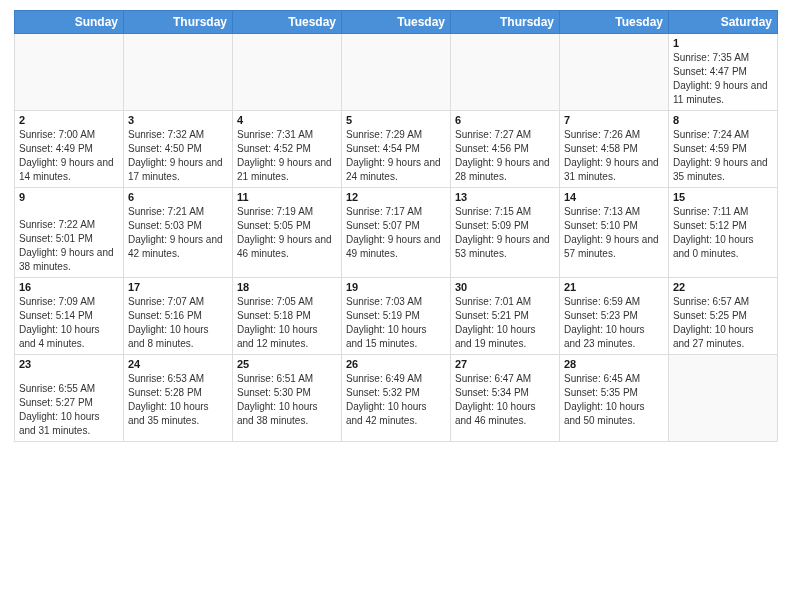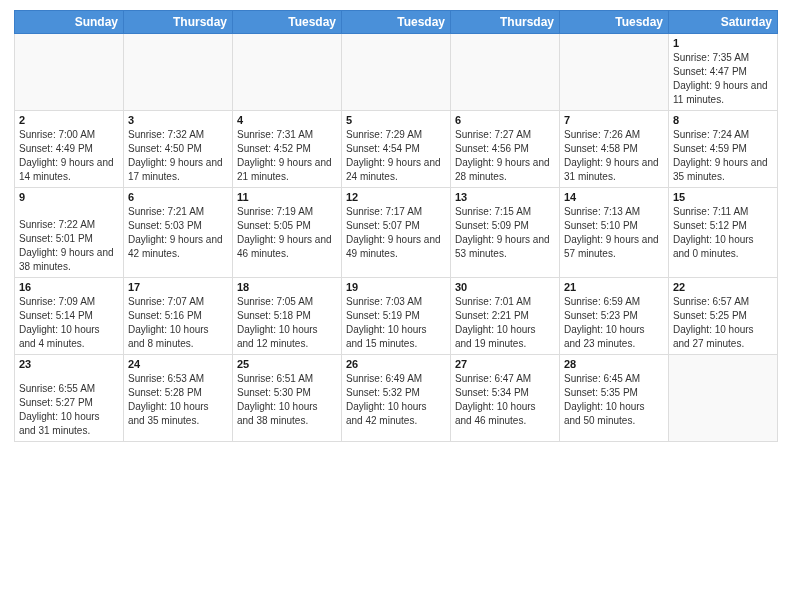--- a/index.html
+++ b/index.html
@@ -221,21 +221,21 @@
           </td>
           <td>
             <span class="day-num">19</span>
             <div class="day-info" style="white-space: pre-line;">Sunrise: 7:03 AM
 Sunset: 5:19 PM
 Daylight: 10 hours and 15 minutes.</div>
           </td>
           <td>
             <span class="day-num">30</span>
             <div class="day-info" style="white-space: pre-line;">Sunrise: 7:01 AM
-Sunset: 2:21 PM
+Sunset: 5:21 PM
 Daylight: 10 hours and 19 minutes.</div>
           </td>
           <td>
             <span class="day-num">21</span>
             <div class="day-info" style="white-space: pre-line;">Sunrise: 6:59 AM
 Sunset: 5:23 PM
 Daylight: 10 hours and 23 minutes.</div>
           </td>
           <td>
             <span class="day-num">22</span>

